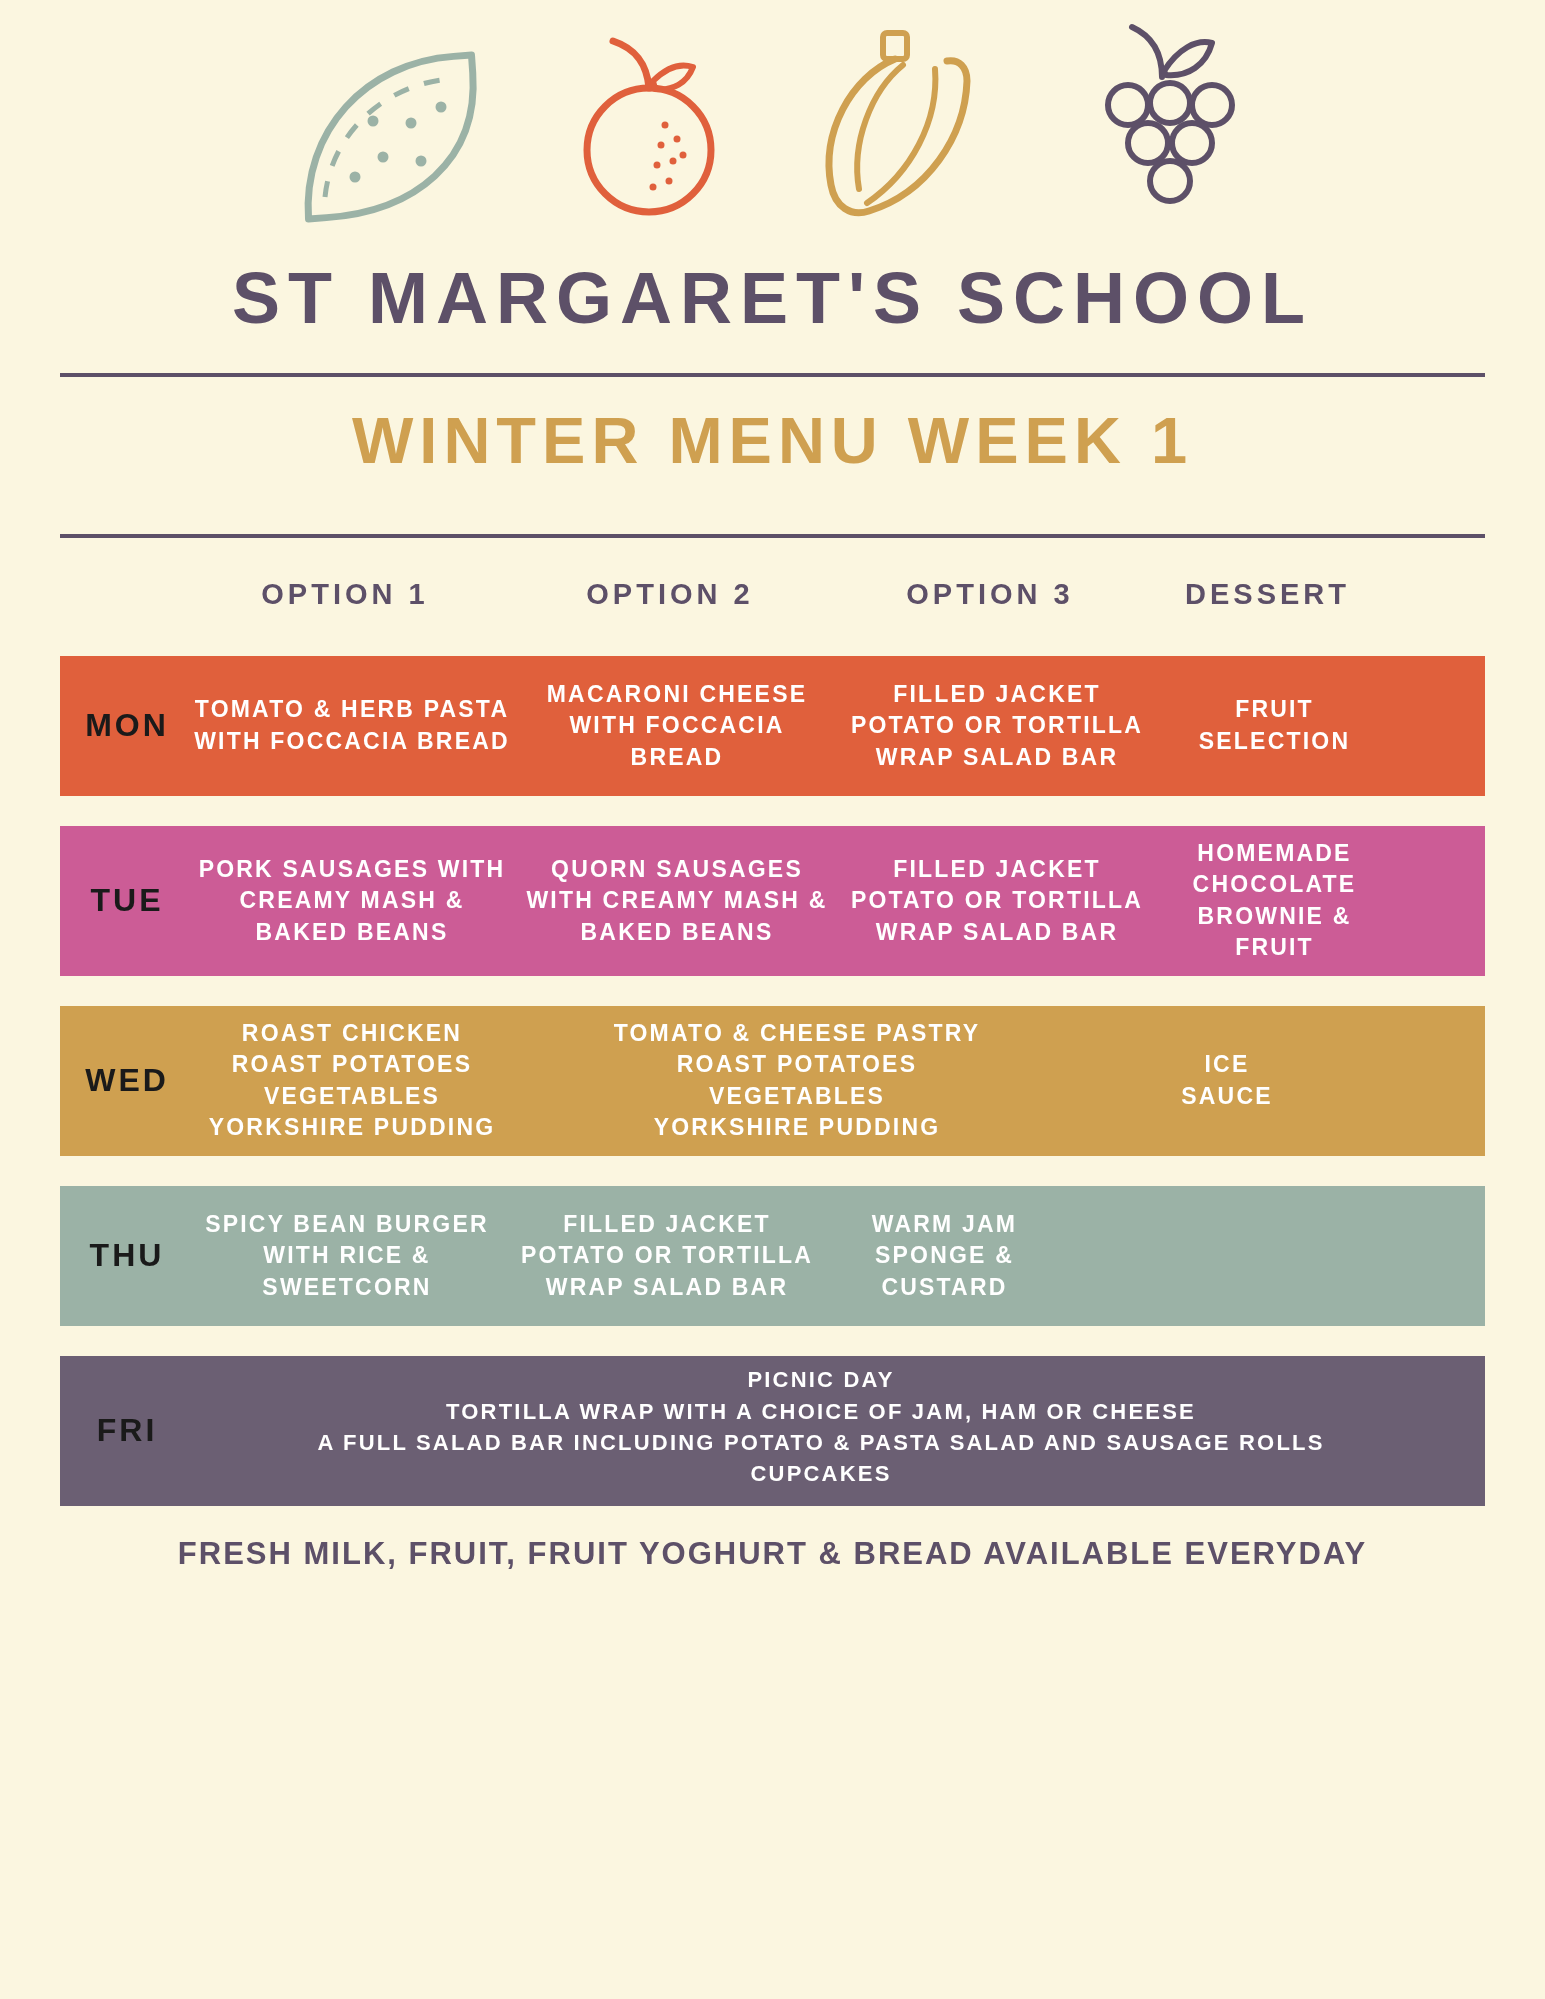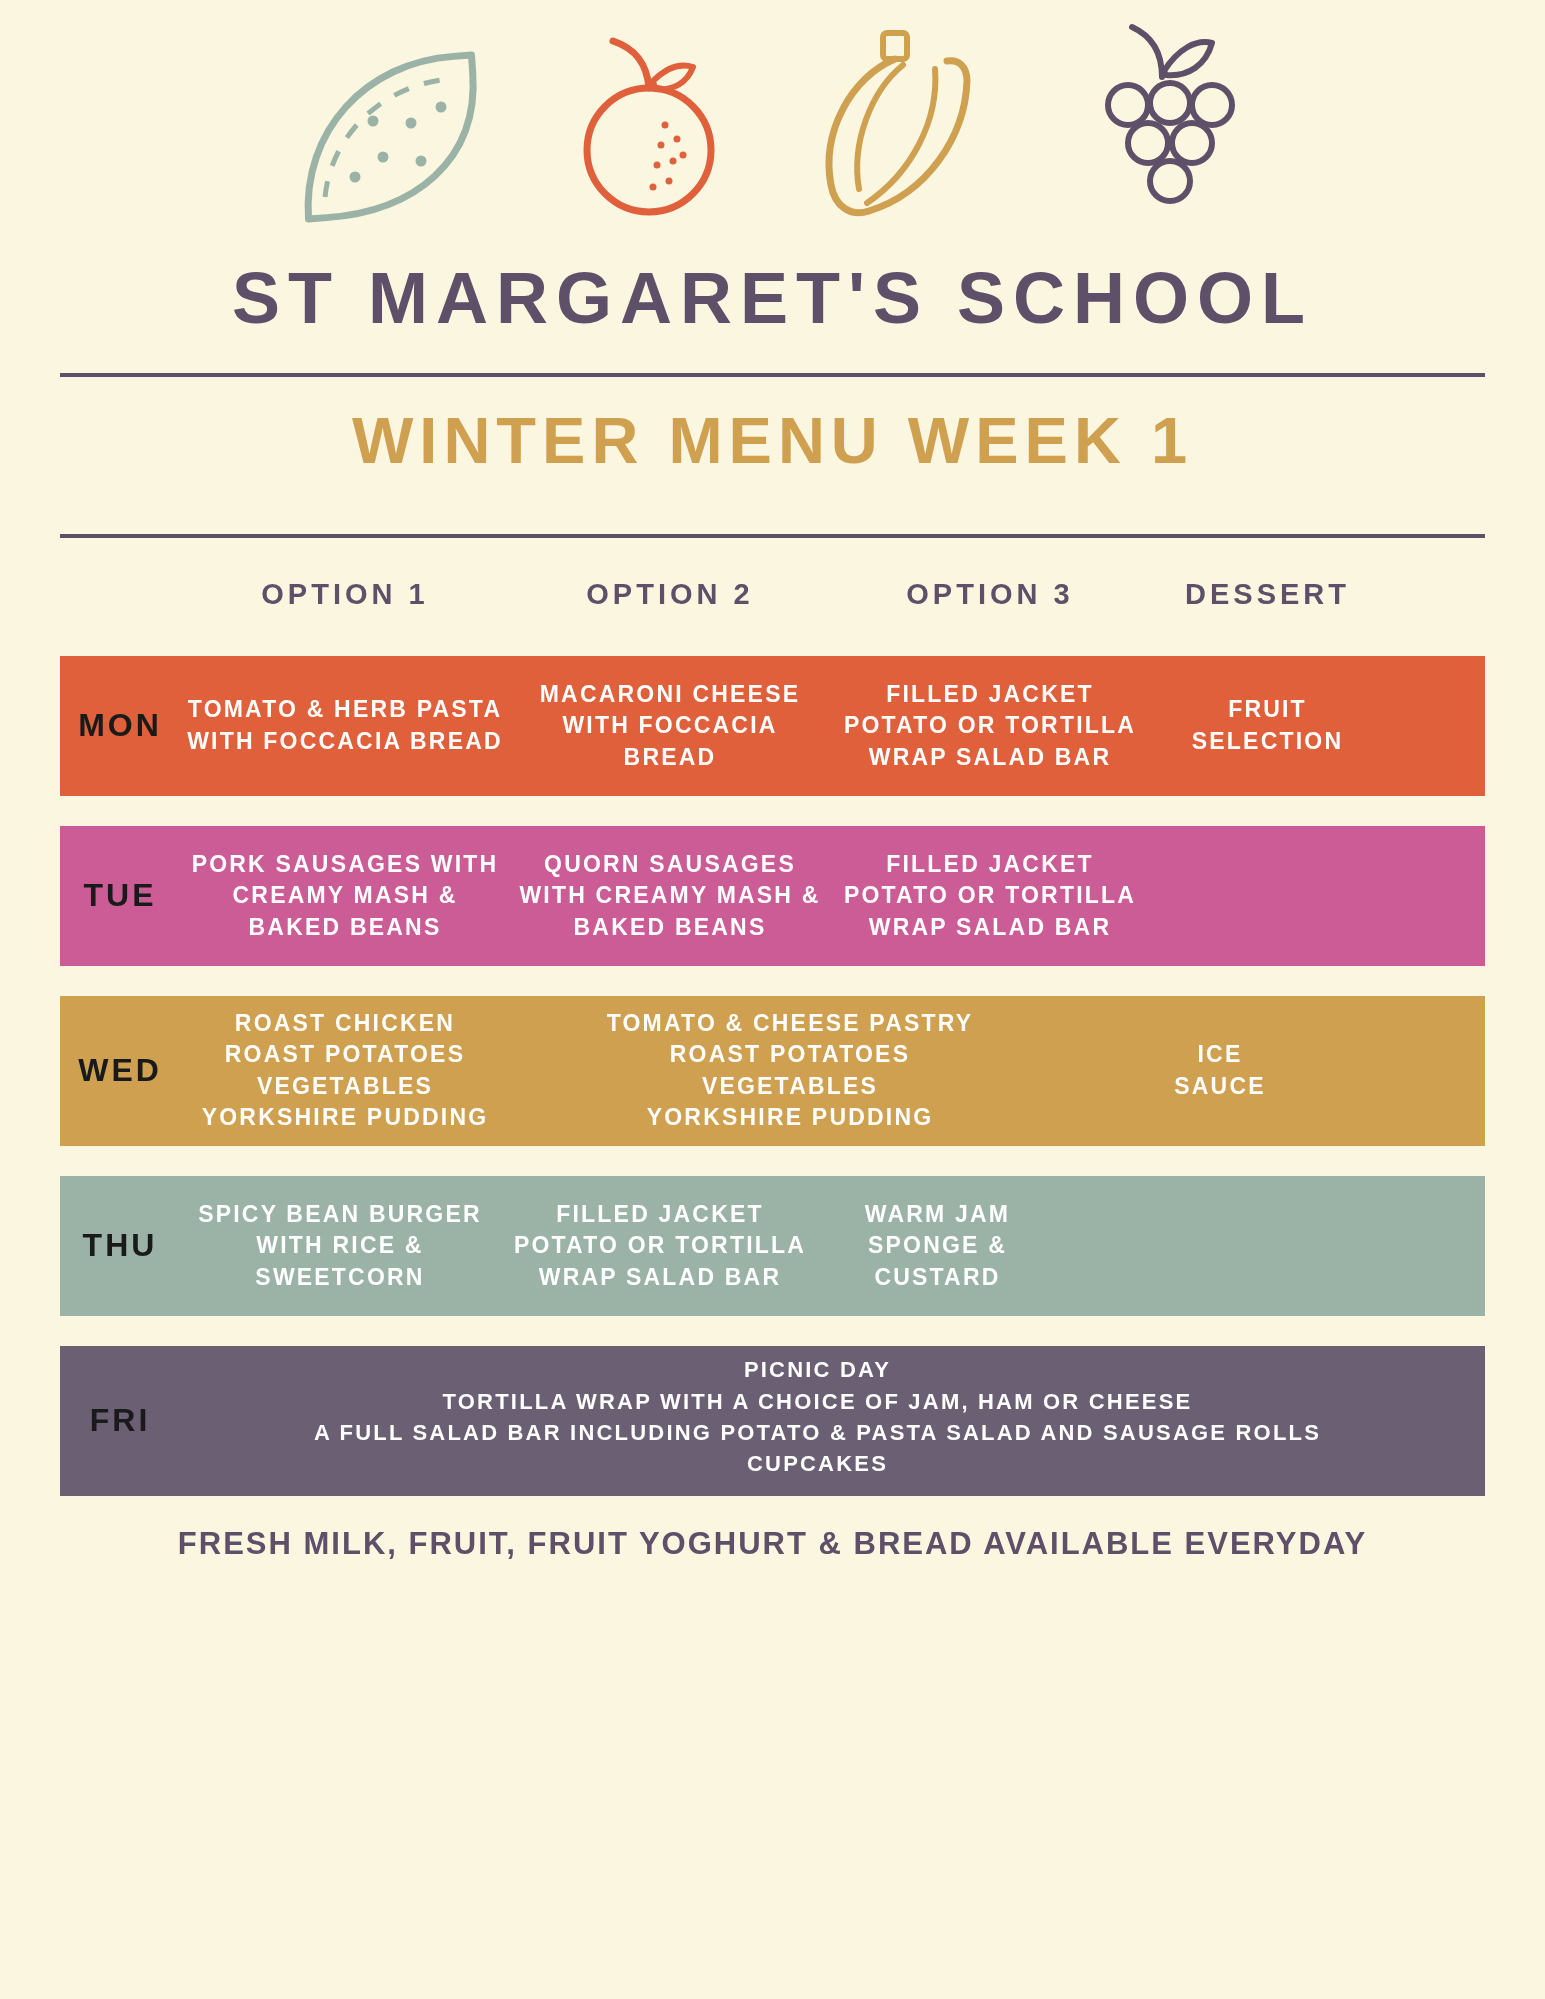--- a/index.html
+++ b/index.html
@@ -84,20 +84,21 @@
     color: #ffffff;
   }
   .row .day {
     width: 120px;
     flex: 0 0 120px;
     text-align: center;
     font-size: 32px;
     font-weight: bold;
     letter-spacing: 3px;
     color: #1a1a1a;
+    margin-left: 7px;
   }
   .row .cell {
     text-align: center;
     font-size: 23px;
     font-weight: bold;
     letter-spacing: 2.2px;
     line-height: 1.37;
     padding: 12px 4px;
     white-space: pre-line;
   }
@@ -211,20 +212,21 @@
       <div class="cell c3">FILLED JACKET POTATO OR TORTILLA WRAP SALAD BAR</div>
       <div class="cell c4">FRUIT
 SELECTION</div>
     </div>
 
     <div class="row tue" style="background:#cc5c96">
       <div class="day">TUE</div>
       <div class="cell c1">PORK SAUSAGES WITH CREAMY MASH &amp; BAKED BEANS</div>
       <div class="cell c2">QUORN SAUSAGES WITH CREAMY MASH &amp; BAKED BEANS</div>
       <div class="cell c3">FILLED JACKET POTATO OR TORTILLA WRAP SALAD BAR</div>
+      <div class="cell c4">HOMEMADE CHOCOLATE BROWNIE &amp; FRUIT</div>
     </div>
 
     <div class="row wed" style="background:#cfa050">
       <div class="day">WED</div>
       <div class="cell c1">ROAST CHICKEN
 ROAST POTATOES
 VEGETABLES
 YORKSHIRE PUDDING</div>
       <div class="cell c2">TOMATO &amp; CHEESE PASTRY
 ROAST POTATOES

